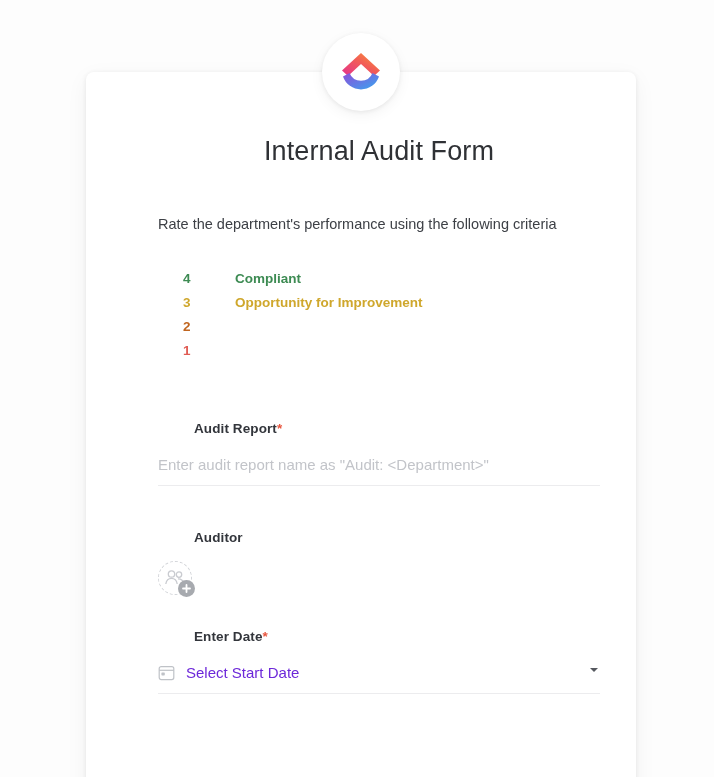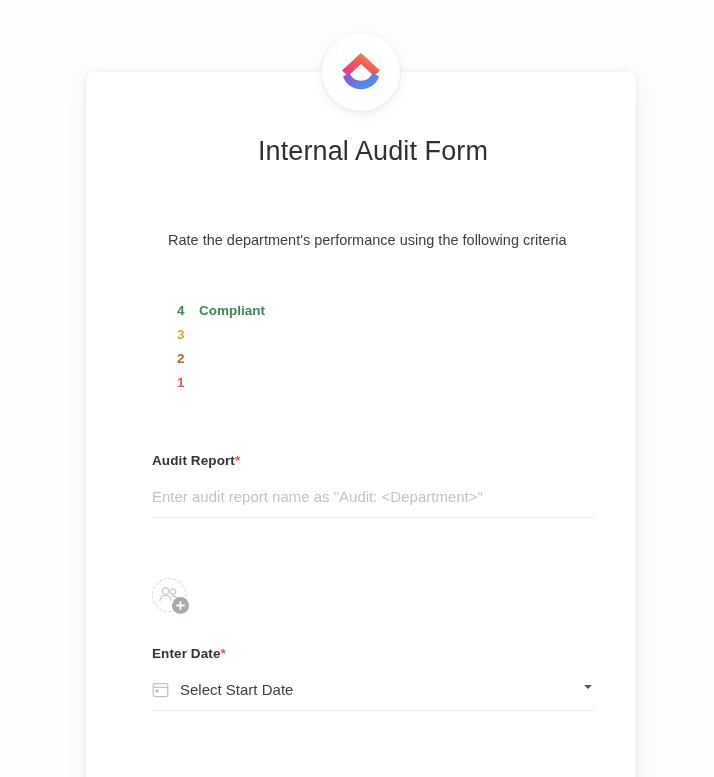--- a/index.html
+++ b/index.html
@@ -46,37 +46,37 @@
     display: flex;
     align-items: center;
     justify-content: center;
     z-index: 5;
   }
   .logo-badge svg { display: block; }
 
   
   .card-inner {
     position: absolute;
-    left: 12px; top: 0;
+    left: 18px; top: 0;
     width: 550px;
     padding: 0 54px;
   }
 
   .form-title {
     margin: 0;
     padding-top: 64px;
     text-align: center;
     font-size: 27px;
     font-weight: 400;
     color: #2f3135;
     letter-spacing: 0.1px;
   }
 
   .form-desc {
-    margin: 16px;
+    margin: 0;
     padding-top: 47px;
     font-size: 14.5px;
     color: #3d4046;
     line-height: 1.4;
   }
 
   
   .legend {
     margin: 0;
     padding: 37px 0 0 0;
@@ -87,49 +87,50 @@
     align-items: baseline;
     height: 24px;
     font-size: 13.5px;
     font-weight: bold;
   }
   .legend-score {
     width: 47px;
     padding-left: 25px;
     flex: 0 0 auto;
   }
-  .legend-label { flex: 1 1 auto; }
+  .legend-label { flex: 1 1 auto; margin-left: 30px; }
 
   
   .field { padding-top: 0; }
   .field-label {
     font-size: 13.5px;
     font-weight: bold;
     color: #32353b;
     letter-spacing: 0.1px;
+    margin-left: 36px;
   }
   .req { color: #e8553e; font-weight: bold; }
 
   .field-input-row {
     position: relative;
     margin-top: 20px;
     padding-bottom: 12px;
     border-bottom: 1px solid #ececee;
     display: flex;
     align-items: center;
     min-height: 22px;
   }
   .placeholder-text {
     font-size: 15px;
     color: #c2c4c9;
     font-weight: 400;
   }
   .value-text {
     font-size: 15px;
-    color: #404040;
+    color: #6d28d9;
     font-weight: 400;
   }
 
   .cal-icon { margin-right: 11px; display: flex; align-items: center; }
   .caret {
     position: absolute;
     right: 2px;
     top: 4px;
     width: 0; height: 0;
     border-left: 4px solid transparent;
@@ -205,20 +206,21 @@
 
       <p class="form-desc">Rate the department's performance using the following criteria</p>
 
       <ul class="legend">
         <li class="legend-row" style="color:#3d8b53;">
           <span class="legend-score">4</span>
           <span class="legend-label">Compliant</span>
         </li>
         <li class="legend-row" style="color:#cfa72c;">
           <span class="legend-score">3</span>
+          <span class="legend-label">Opportunity for Improvement</span>
         </li>
         <li class="legend-row" style="color:#c0651f;">
           <span class="legend-score">2</span>
         </li>
         <li class="legend-row" style="color:#e05c54;">
           <span class="legend-score">1</span>
         </li>
       </ul>
 
       <div class="spacer-xl"></div>
@@ -226,20 +228,21 @@
       <div class="field">
         <div class="field-label"><span>Audit Report</span><span class="req">*</span></div>
         <div class="field-input-row">
           <span class="placeholder-text">Enter audit report name as "Audit: &lt;Department&gt;"</span>
         </div>
       </div>
 
       <div class="spacer-l"></div>
 
       <div class="field">
+        <div class="field-label"><span>Auditor</span><span class="req"></span></div>
         <div class="assignee-slot">
           <span class="assignee-ring"></span>
           <span class="assignee-people">
             <svg width="22" height="20" viewBox="0 0 22 20" fill="none" stroke="#c9cbd0" stroke-width="1.3">
               <circle cx="7.5" cy="6" r="3.2"></circle>
               <circle cx="15" cy="6.6" r="2.7"></circle>
               <path d="M1.8 16 C2.4 12.2 5 10.4 7.5 10.4 C10 10.4 12.6 12.2 13.2 16"></path>
               <path d="M14 10.8 C16.6 10.8 19.4 12.4 20 16"></path>
             </svg>
           </span>

